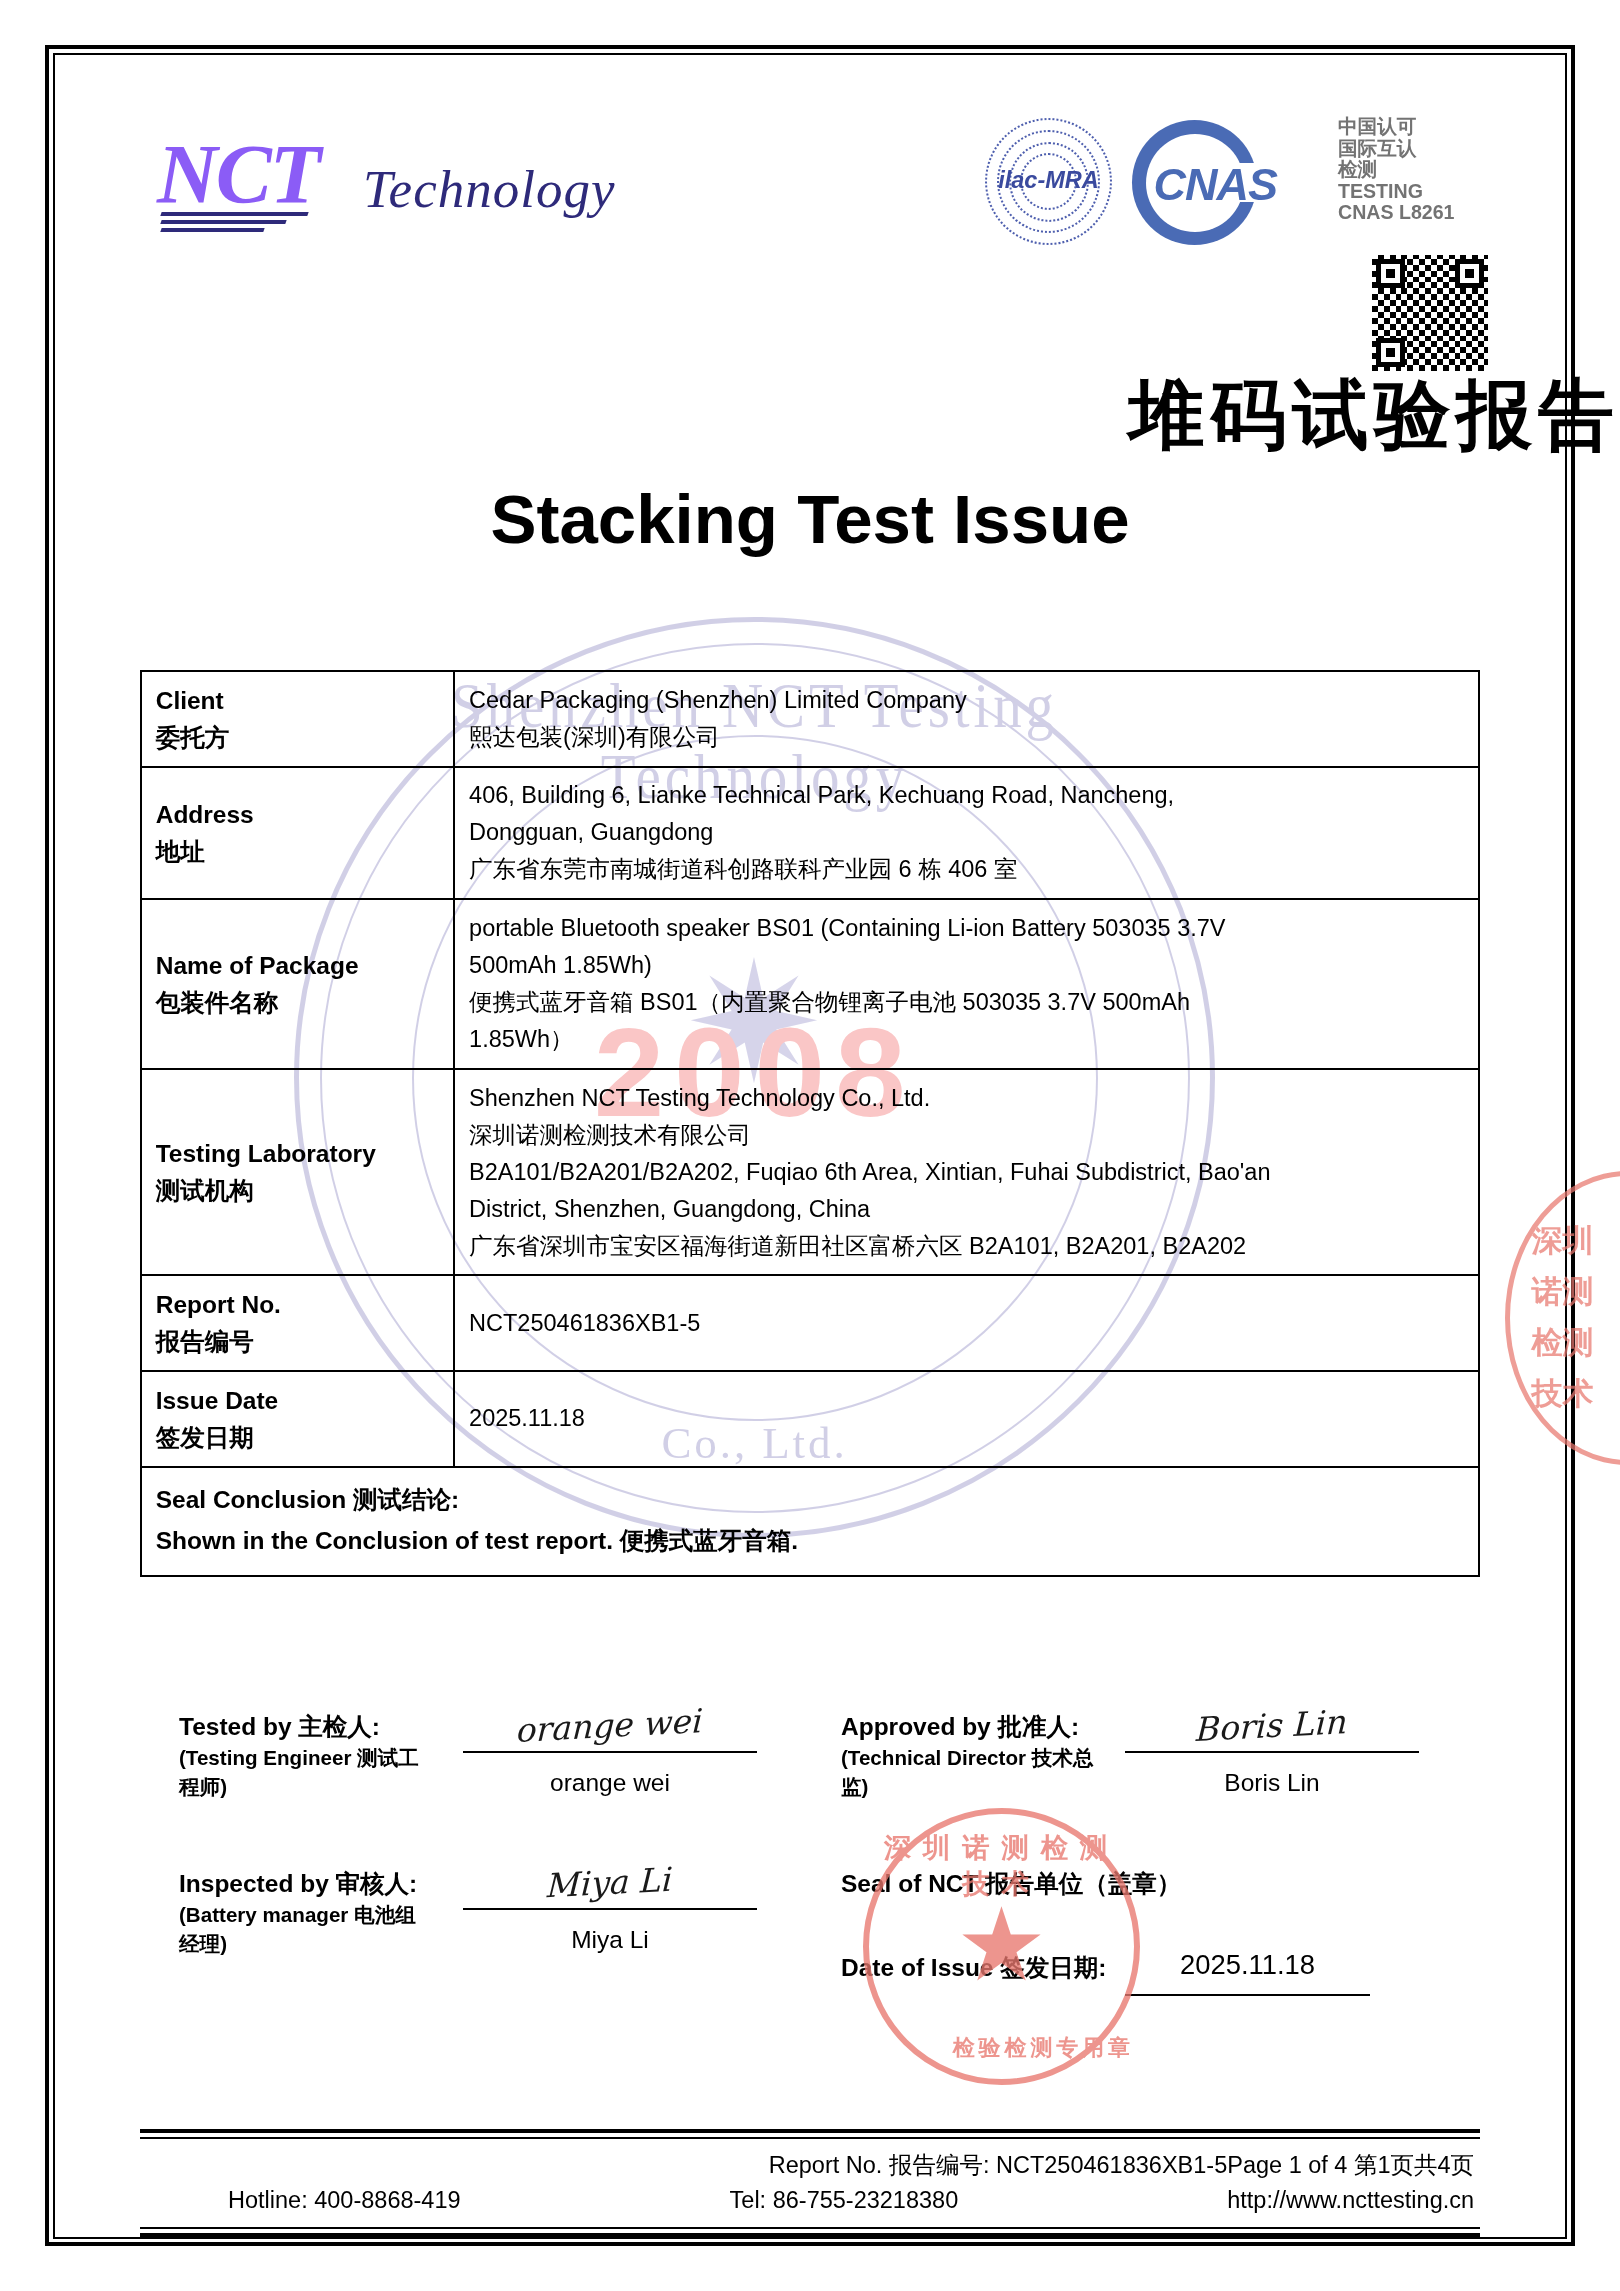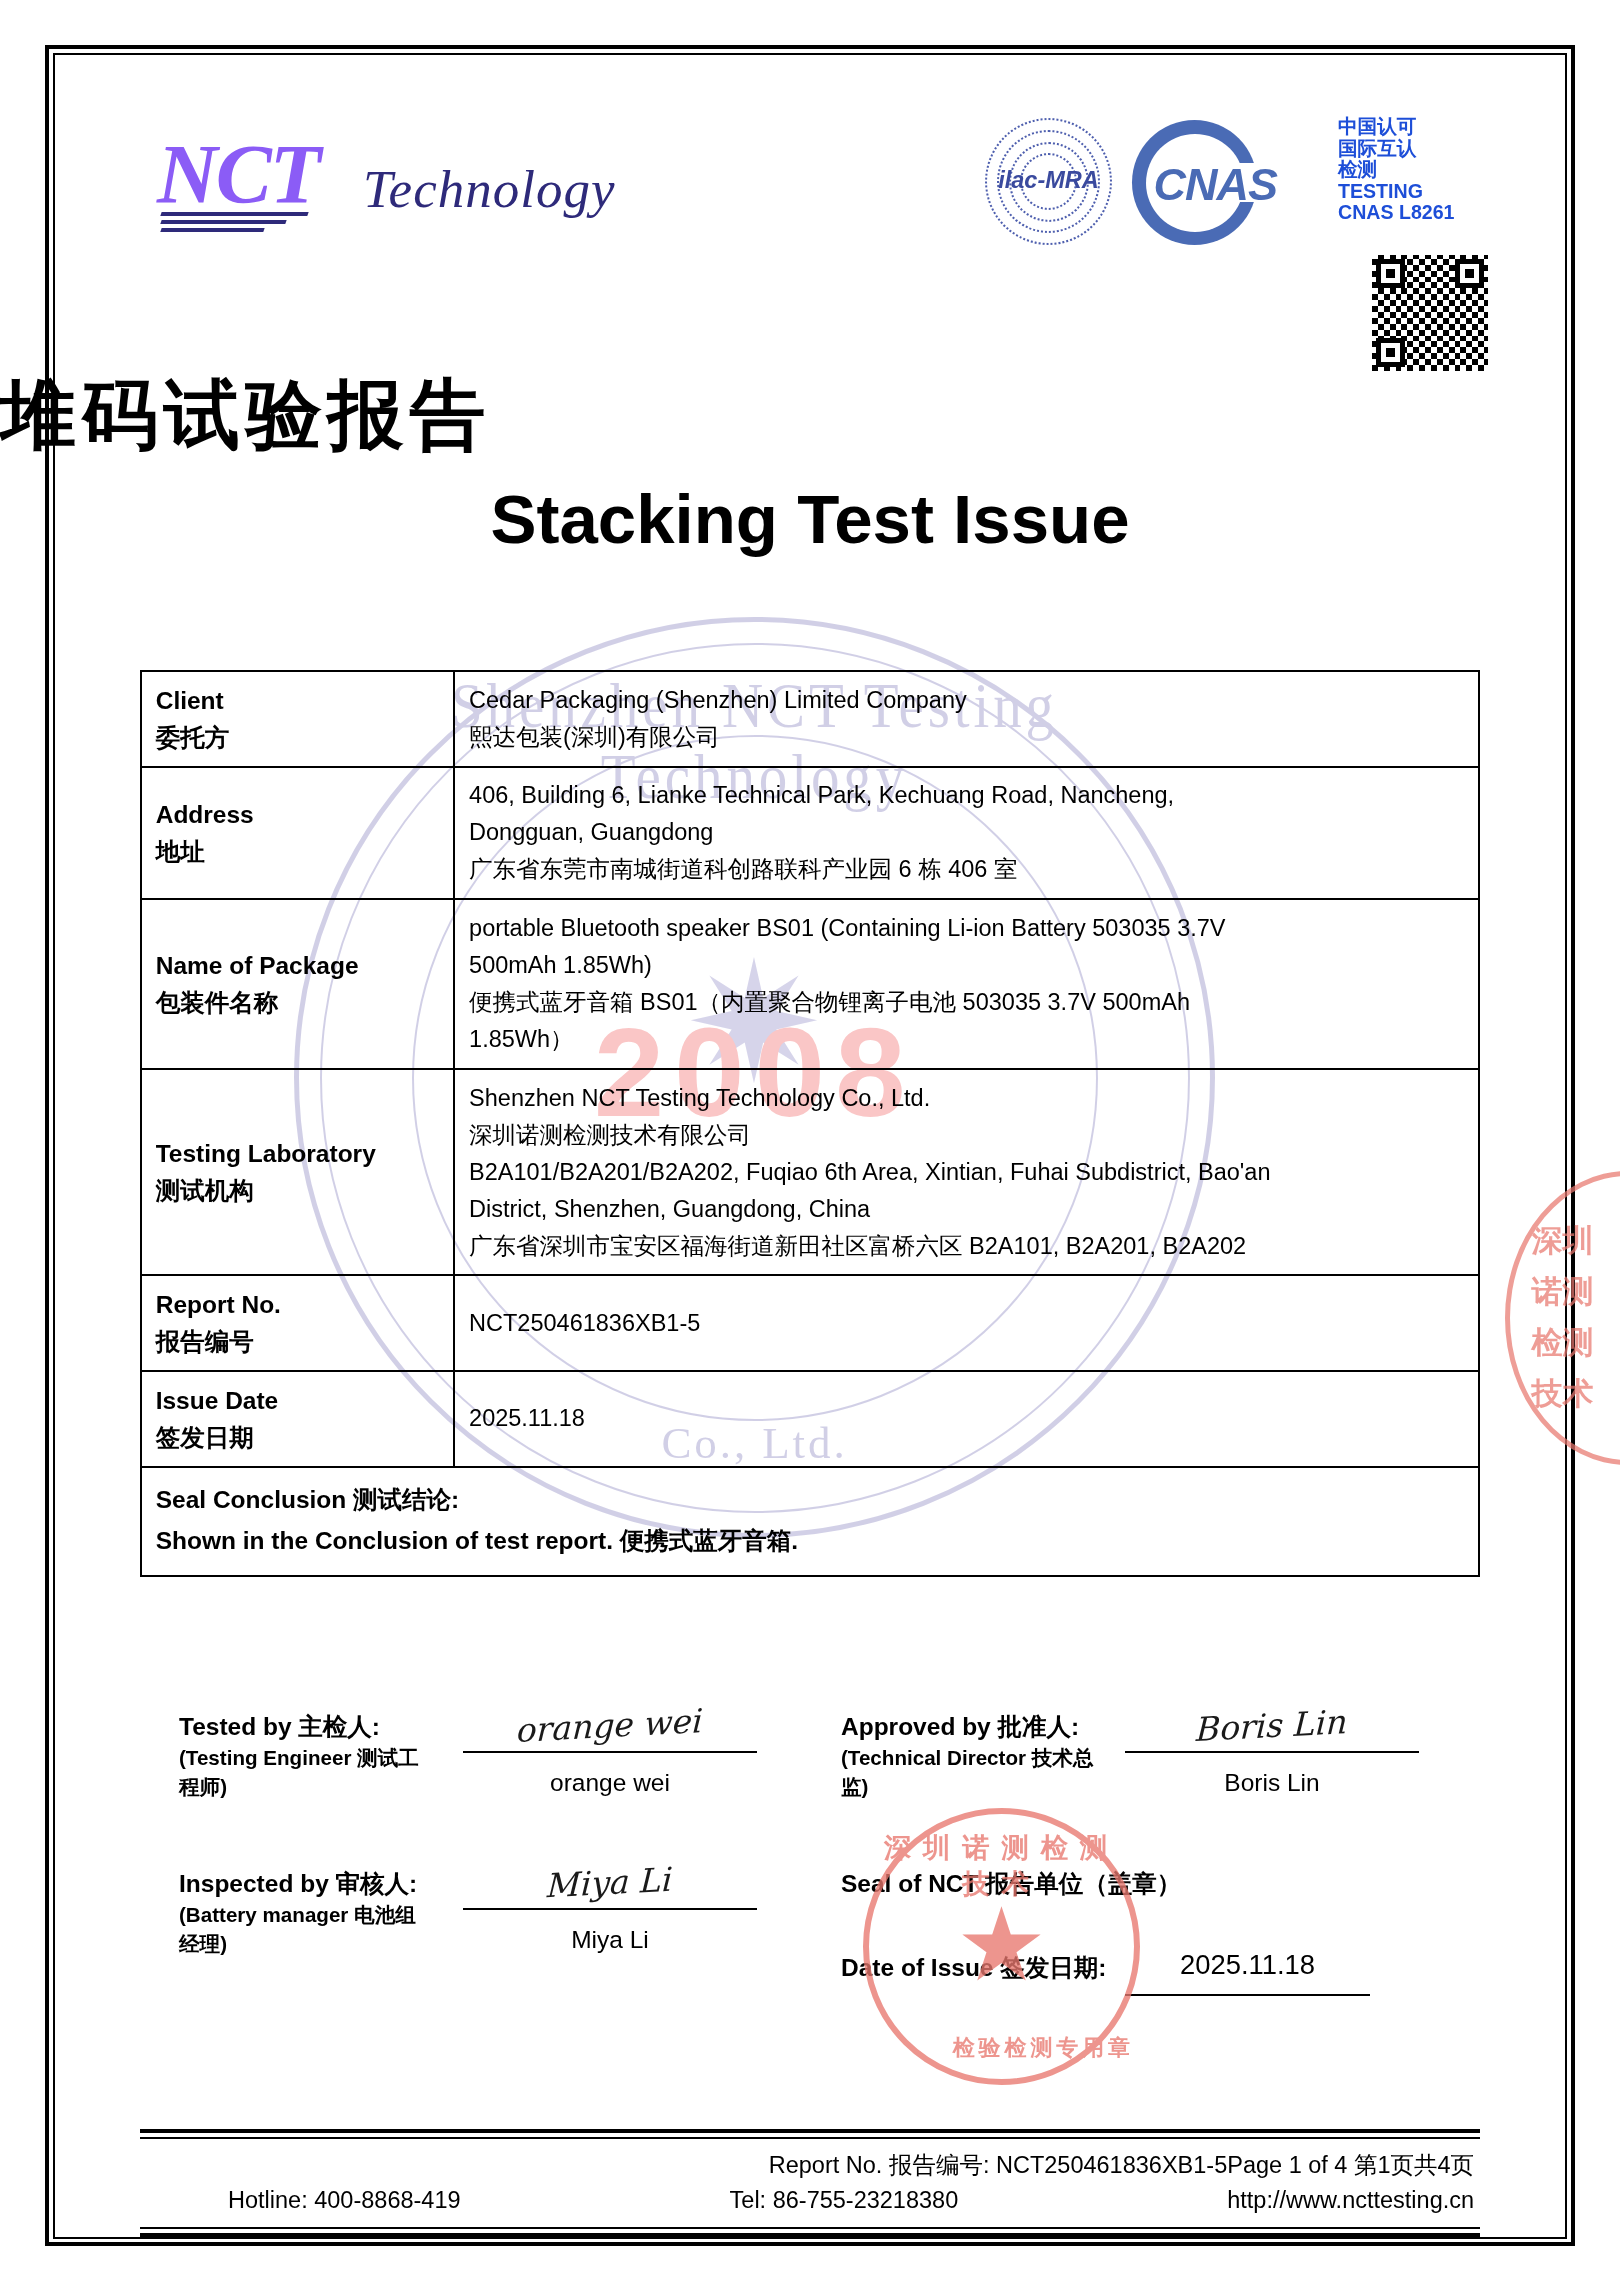--- a/index.html
+++ b/index.html
@@ -195,21 +195,21 @@
     color: #4a6bb5;
     z-index: 4;
     letter-spacing: -1px;
   }
   .cnas-side {
     position: absolute;
     left: 1240px; top: -2px;
     font-family: "Liberation Sans", sans-serif;
     font-size: 19.6px;
     font-weight: bold;
-    color: #1d4ed8;
+    color: #737373;
     line-height: 21.6px;
   }
 
   .qr {
     position: absolute;
     left: 1274px; top: 137px;
     width: 116px; height: 116px;
     background:
       repeating-linear-gradient(90deg, #000 0 5.9px, #fff 5.9px 11.8px),
       repeating-linear-gradient(0deg, #000 0 5.9px, #fff 5.9px 11.8px);
@@ -229,21 +229,21 @@
     background:#000;
   }
   .qr .f1 { left: 3.9px; top: 3.9px; }
   .qr .f2 { right: 3.9px; top: 3.9px; }
   .qr .f3 { left: 3.9px; bottom: 3.9px; }
 
   
   .title-cn {
     position: absolute;
     left: 0; right: 0; top: 365px;
-    text-align: left;
+    text-align: right;
     font-family: Liberation Serif, serif;
     font-size: 76px;
     font-weight: bold;
     letter-spacing: 5.9px;
     z-index: 6;
   }
   .title-en {
     position: absolute;
     left: 0; right: 0; top: 480px;
     text-align: center;

